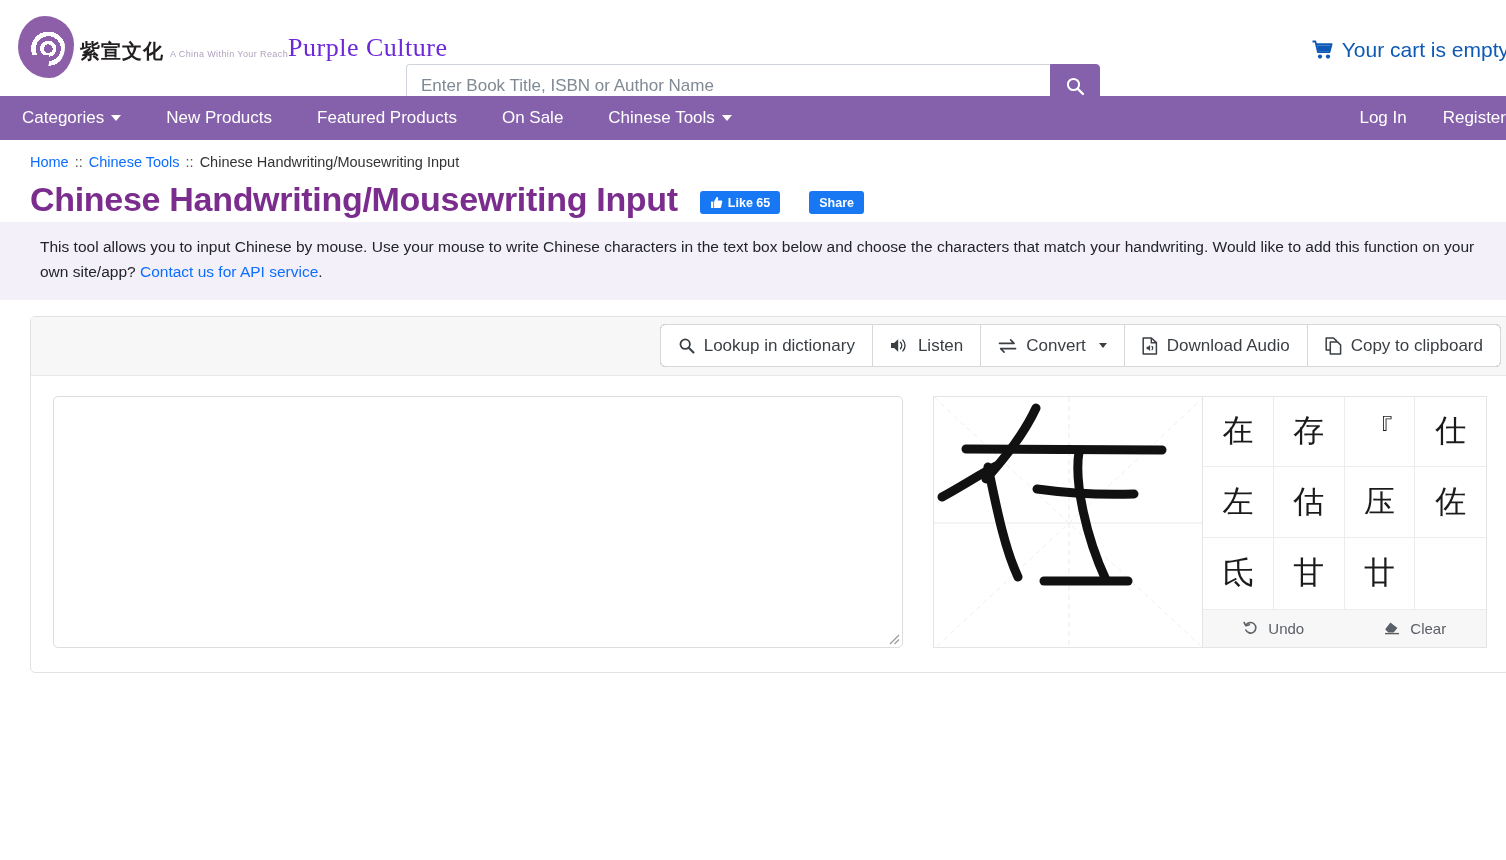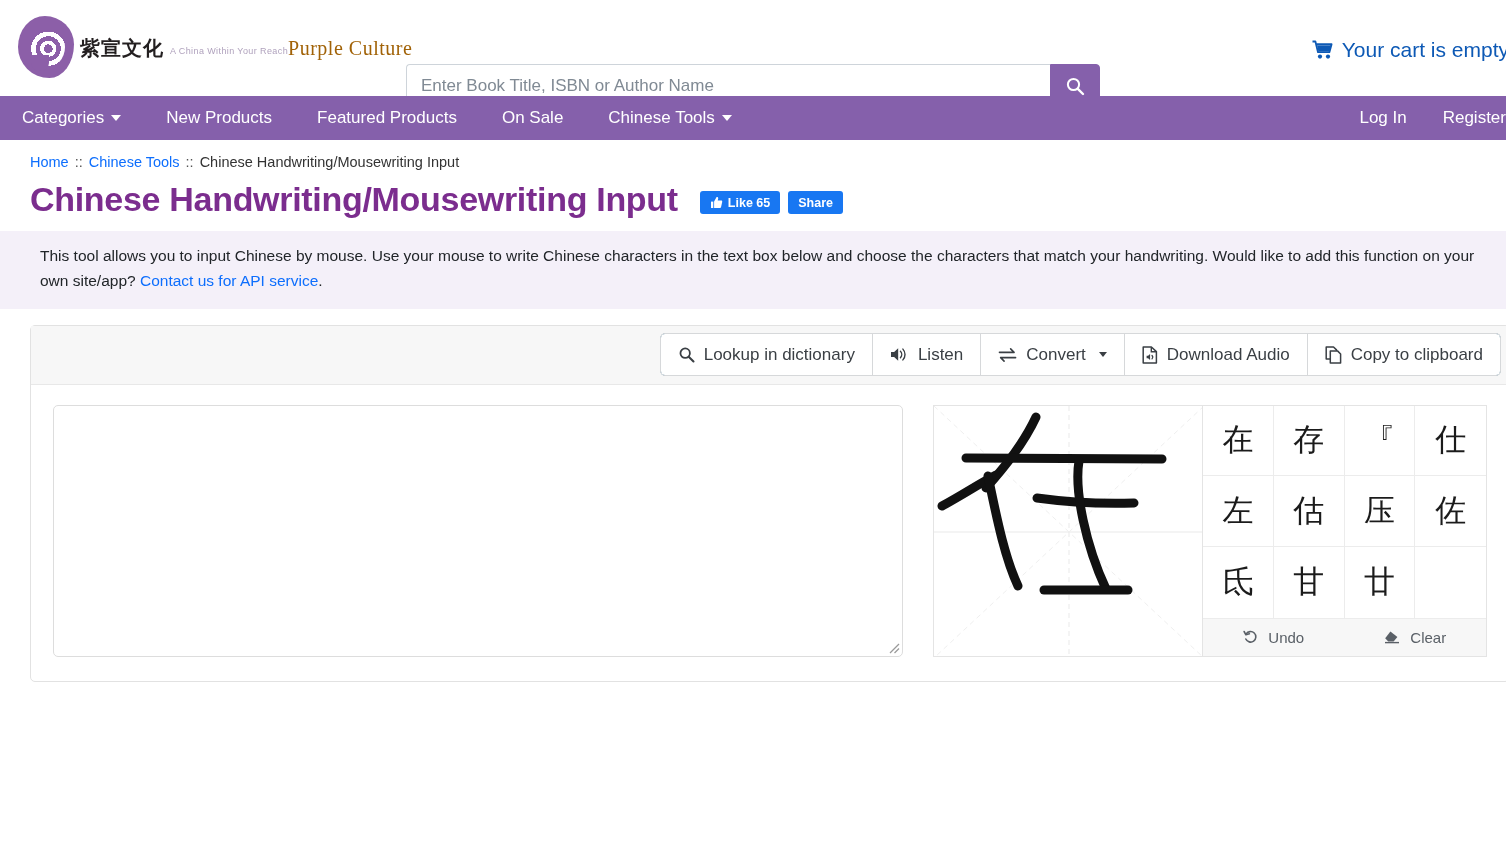--- a/index.html
+++ b/index.html
@@ -55,21 +55,21 @@
     font-size: 20px; font-weight: bold; color: #231f20;
     letter-spacing: 1px;
     font-family: "DejaVu Sans", sans-serif;
   }
   .logo-slogan {
     font-size: 9px; color: #b0a2bd; letter-spacing: .4px;
     padding-bottom: 2px; white-space: nowrap;
   }
   .logo-en {
     font-family: "Liberation Serif", serif;
-    font-size: 20px; color: #a16207; margin-top: 1px;
+    font-size: 26px; color: #6d28d9; margin-top: 1px;
     letter-spacing: .5px;
   }
 
   .search-area {
     position: absolute;
     left: 406px; top: 18px;
     width: 694px;
     margin-top: 46px;
   }
   .search-row { display: flex; height: 44px; }
@@ -161,37 +161,37 @@
     padding: 10px 0 0 30px;
     gap: 22px;
   }
   h1.page-title {
     font-size: 34px;
     color: #7b2d8e;
     font-weight: bold;
     letter-spacing: -0.3px;
     white-space: nowrap;
   }
-  .fb-btns { display: flex; gap: 8px; padding-top: 6px; }
+  .fb-btns { display: flex; gap: 29px; padding-top: 6px; }
   .fb-like, .fb-share {
     background: #1877f2;
     color: #fff;
     font-size: 12.5px;
     font-weight: bold;
     border-radius: 3px;
     height: 23px;
     display: flex; align-items: center; justify-content: center;
     gap: 5px;
     padding: 0 10px;
     cursor: pointer;
   }
 
   
   .info-bar {
-    margin-top: 12px;
+    margin-top: 3px;
     background: #f4f0f9;
     padding: 13px 30px 15px 40px;
     font-size: 15.5px;
     color: #212529;
     line-height: 1.6;
   }
   .info-bar a { color: #0d6efd; text-decoration: none; cursor: pointer; }
 
   
   .tool-panel {

